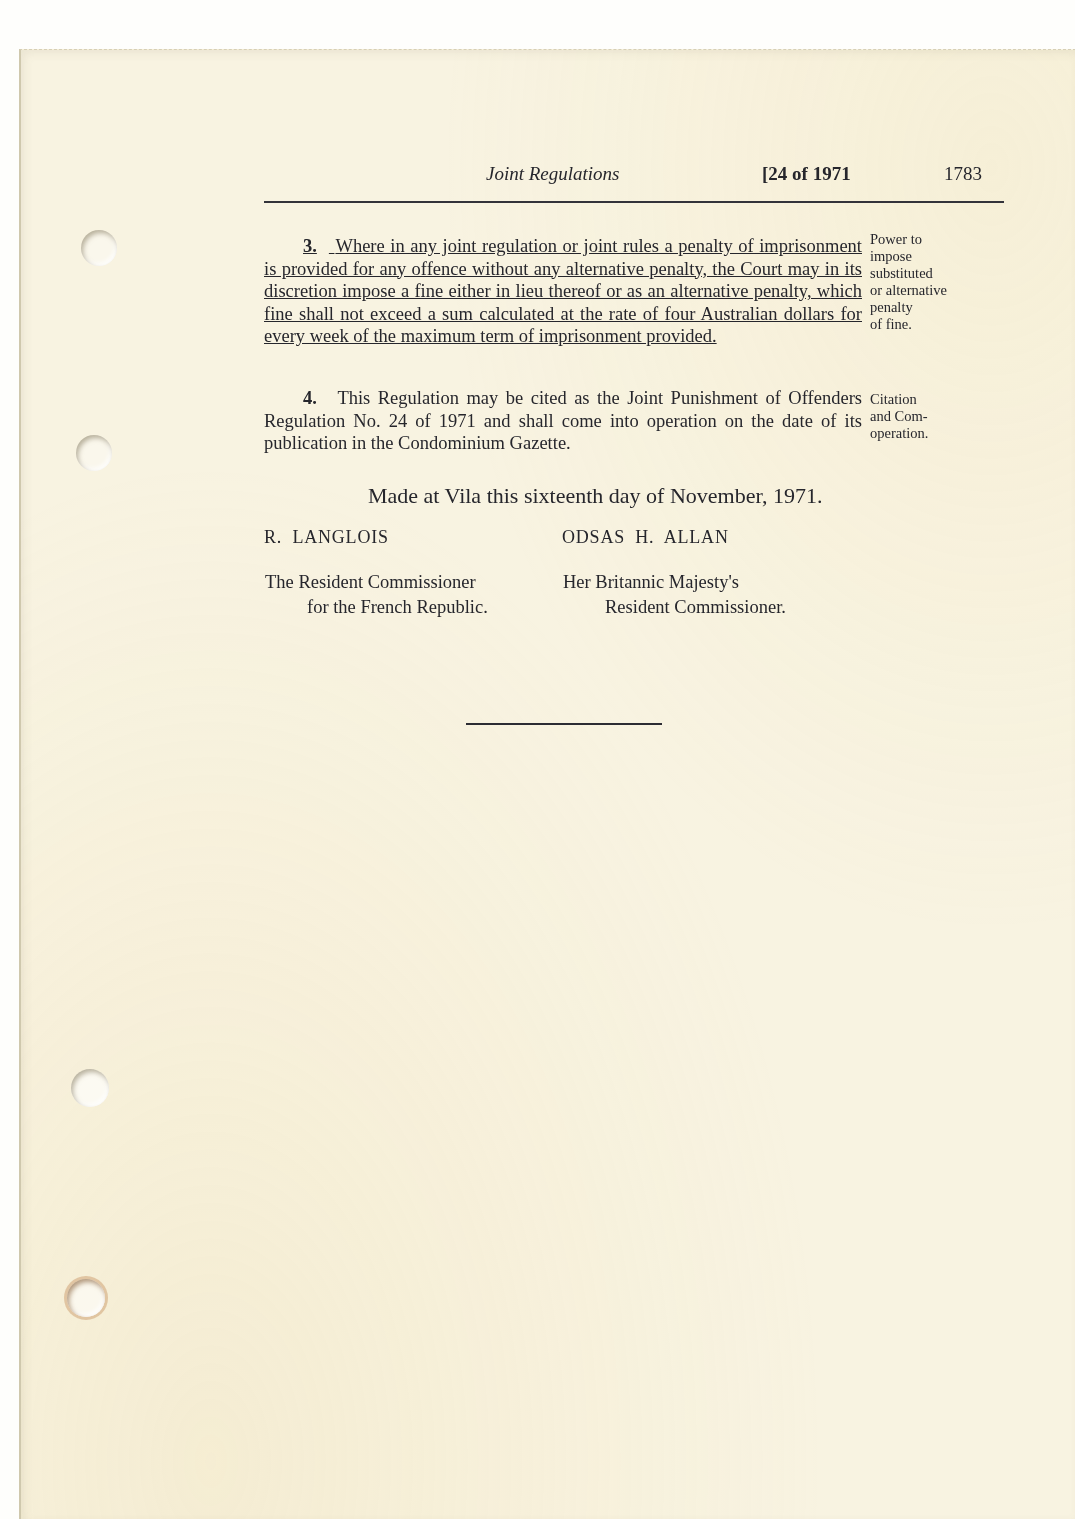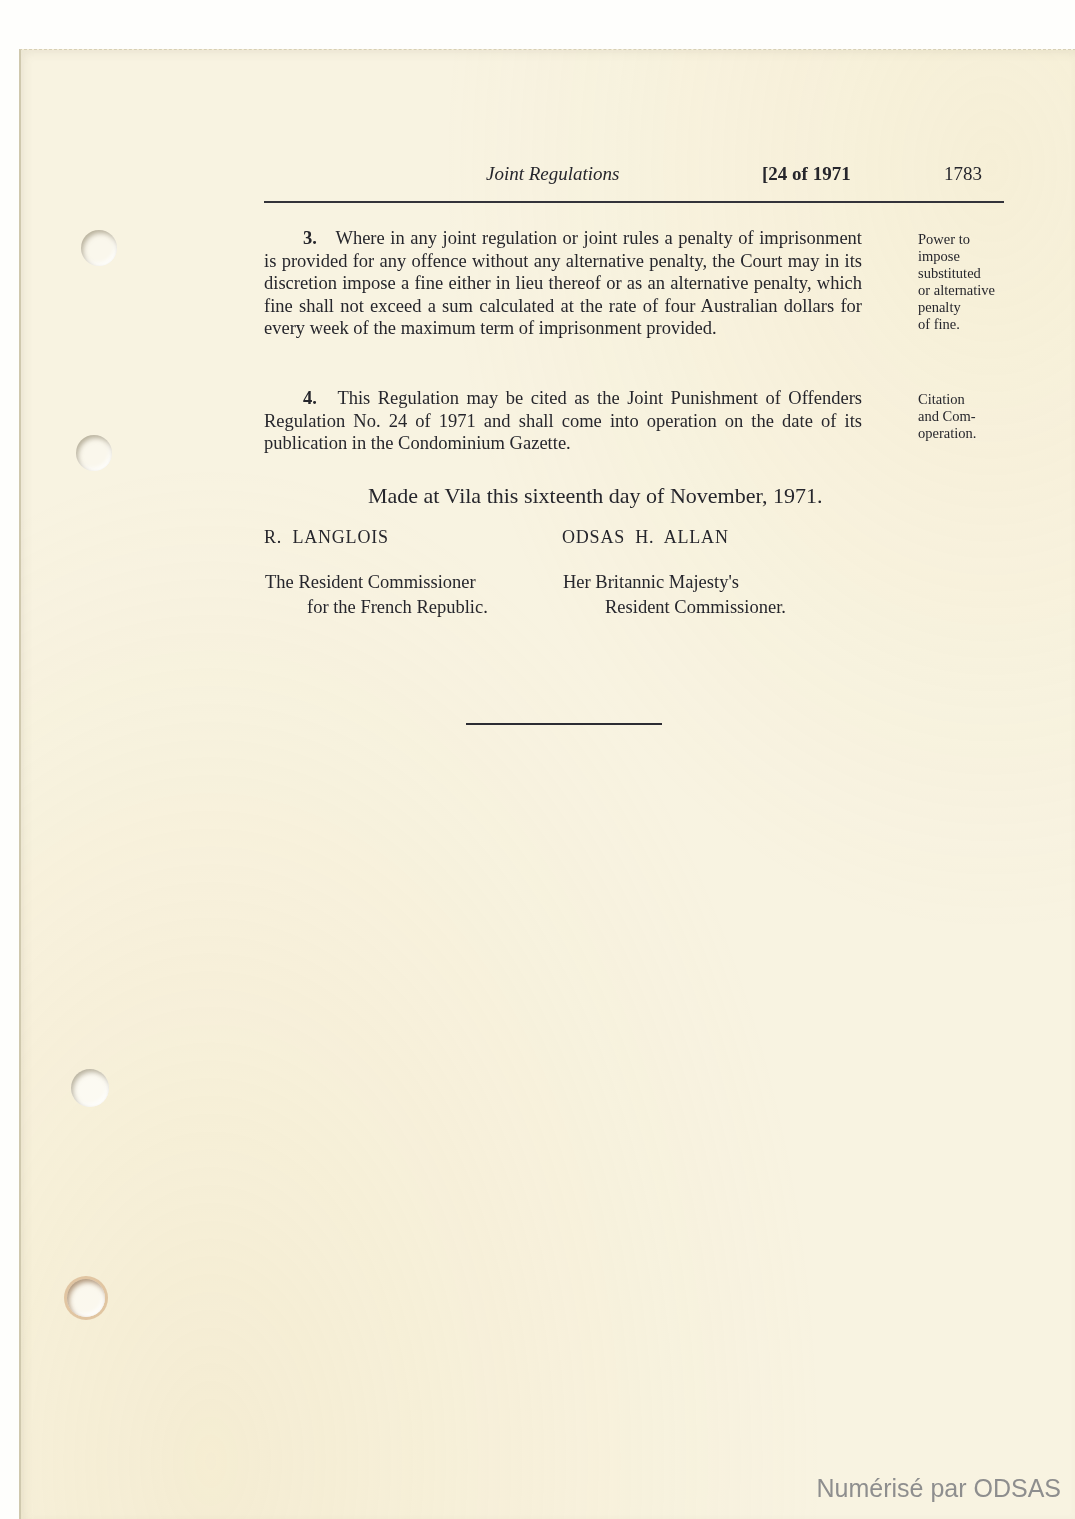--- a/index.html
+++ b/index.html
@@ -47,25 +47,25 @@
   }
   .header-rule {
     position:absolute; left:242px; top:150px;
     width:740px; height:2px; background:#33333a;
   }
   .body-para {
     position:absolute; left:242px; width:598px;
     text-align:justify; text-indent:38px;
     font-size:18.5px; line-height:22.6px; color:#26262c;
   }
-  .para-3 { top:176px; }
+  .para-3 { top:184px;text-decoration:underline; }
   .para-4 { top:336px; }
   .para-num { font-weight:bold; margin-right:12px; }
   .margin-note {
-    position:absolute; left:896px; width:116px;
+    position:absolute; left:848px; width:116px;
     font-size:14.5px; line-height:17px; color:#26262c;
     white-space:pre-line;
   }
   .note-1 { top:180px; }
   .note-2 { top:340px; }
   .made-line {
     position:absolute; left:242px; top:432px; width:598px;
     text-indent:104px; font-size:22px; color:#26262c;
   }
   .sig-name {
@@ -136,14 +136,13 @@
     <span class="line1">The Resident Commissioner</span>
     <span class="line2">for the French Republic.</span>
   </div>
   <div class="sig-title sig-title-right">
     <span class="line1">Her Britannic Majesty's</span>
     <span class="line2">Resident Commissioner.</span>
   </div>
 
   <div class="section-divider"></div>
 
-  <div class="watermark">Numérisé par ODSAS</div>
 </div>
 
 </body></html>

